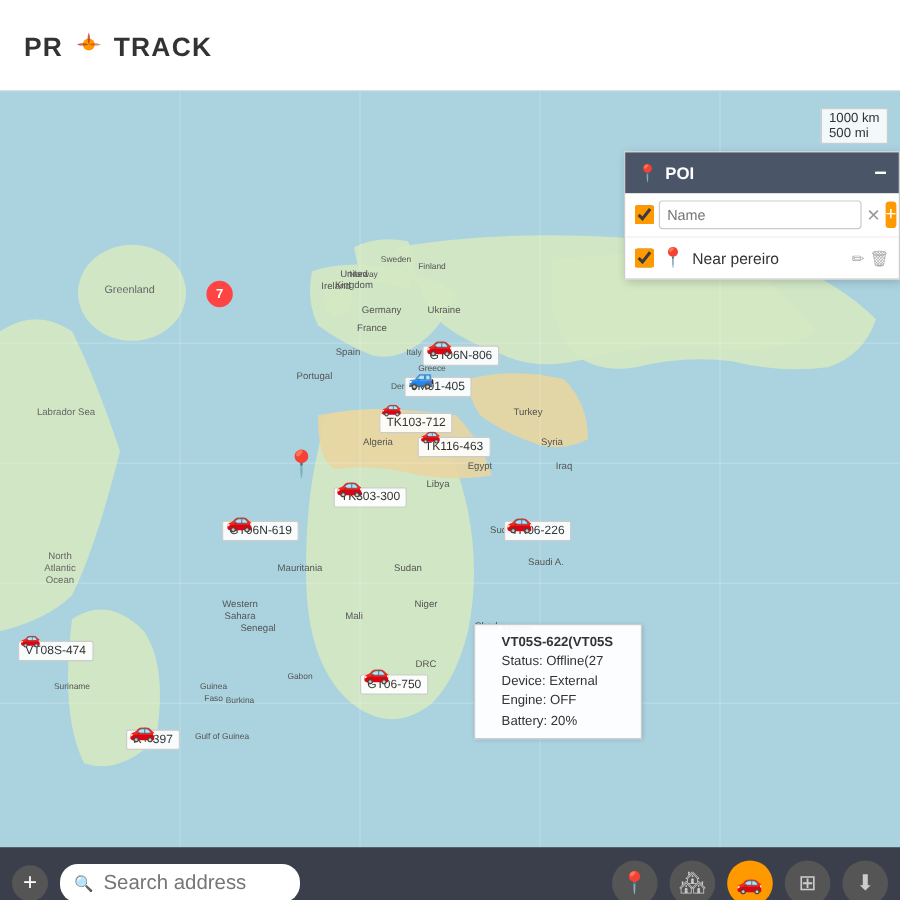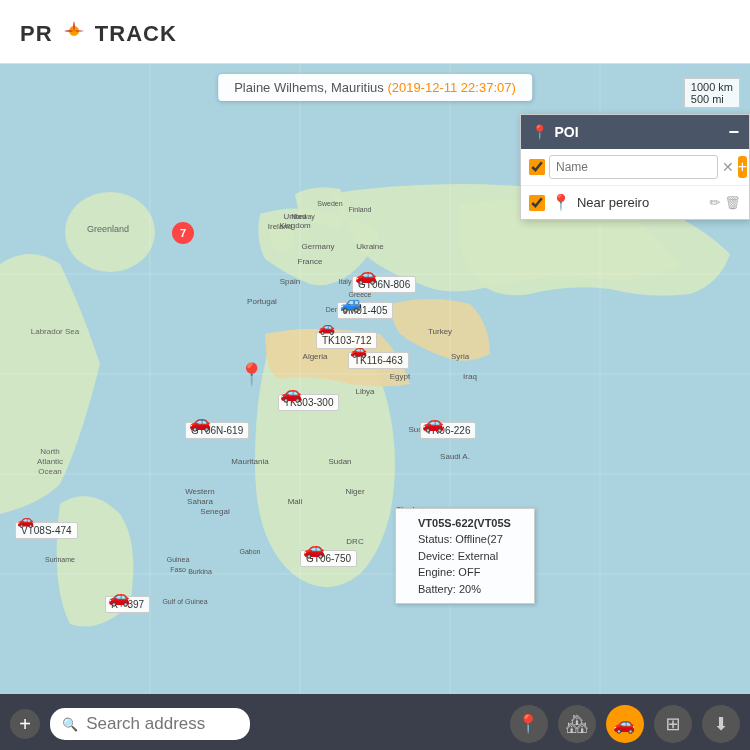--- a/index.html
+++ b/index.html
@@ -6,21 +6,21 @@
     body {
       width: 750px;
       height: 750px;
       font-family: Arial, sans-serif;
       background: #f0f0f0;
       overflow: hidden;
     }
 
     
     #header {
-      height: 64px;
+      height: 76px;
       background: #fff;
       display: flex;
       align-items: center;
       padding: 0 20px;
       border-bottom: 1px solid #ddd;
     }
     .logo-text {
       font-size: 22px;
       font-weight: bold;
       color: #333;
@@ -402,24 +402,20 @@
       <text x="345" y="220" font-size="7" fill="#555" text-anchor="middle">Italy</text>
       <text x="360" y="233" font-size="7" fill="#555" text-anchor="middle">Greece</text>
       <text x="178" y="498" font-size="7" fill="#555" text-anchor="middle">Guinea</text>
       <text x="178" y="508" font-size="7" fill="#555" text-anchor="middle">Faso</text>
       <text x="200" y="510" font-size="7" fill="#555" text-anchor="middle">Burkina</text>
       <text x="250" y="490" font-size="7" fill="#555" text-anchor="middle">Gabon</text>
       <text x="60" y="498" font-size="7" fill="#555" text-anchor="middle">Suriname</text>
       <text x="185" y="540" font-size="7" fill="#555" text-anchor="middle">Gulf of Guinea</text>
     </svg>
 
-    <div id="location-bar">
-      <span>Plaine Wilhems, Mauritius</span>
-      <span class="coords">(2019-12-11 22:37:07)</span>
-    </div>
 
     <div id="scale">
       <div>1000 km</div>
       <div>500 mi</div>
     </div>
 
     <div class="cluster-badge" style="top:158px; left:172px;">
       <span>7</span>
     </div>
 

